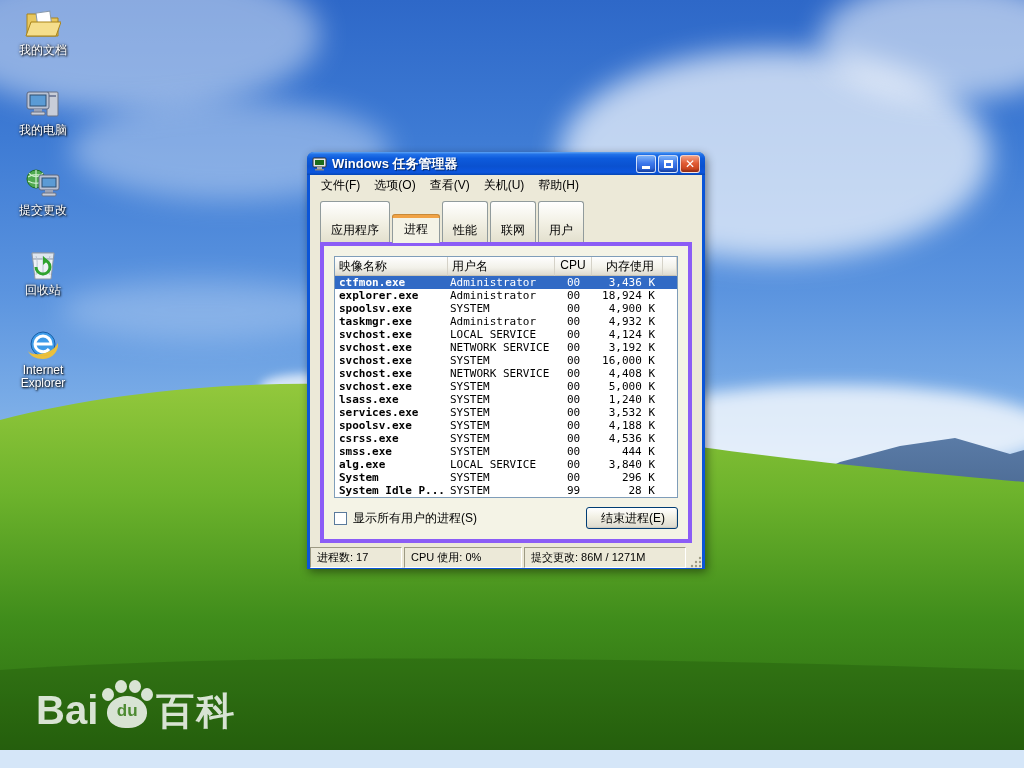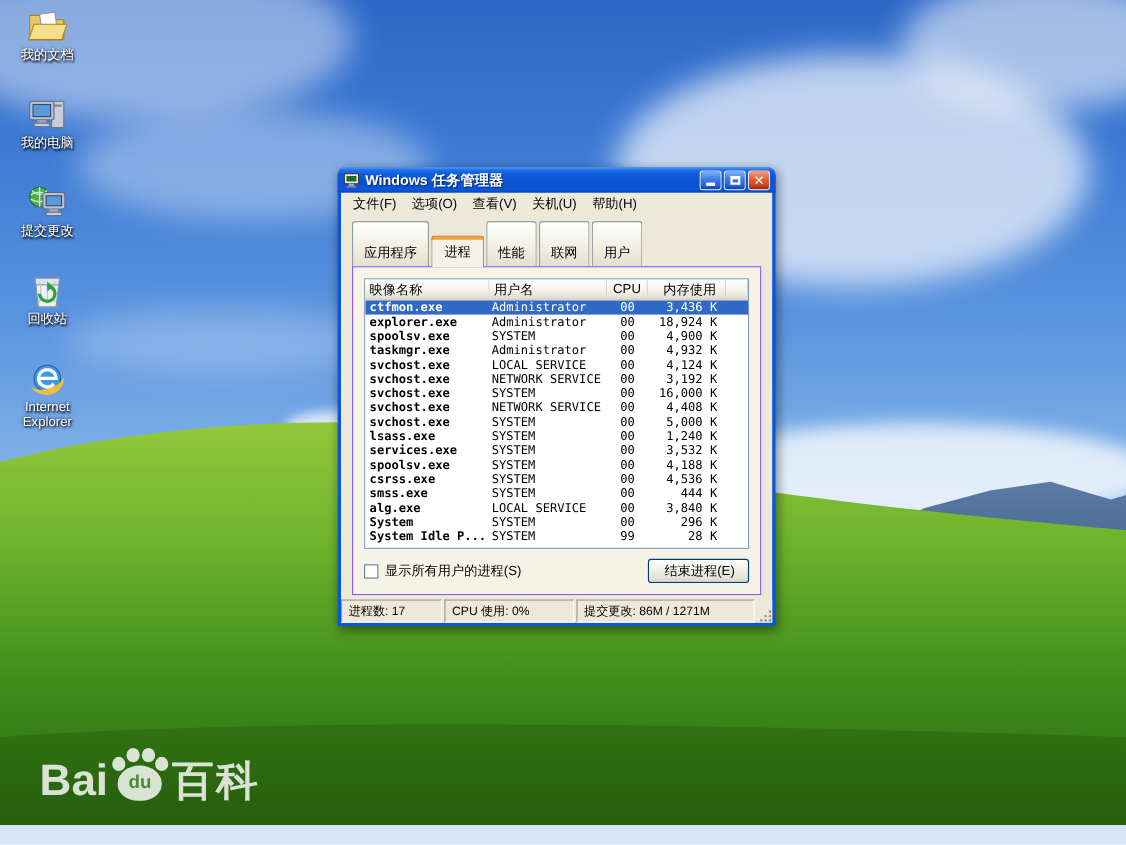--- a/index.html
+++ b/index.html
@@ -63,21 +63,21 @@
   .menu-item { padding:2px 7px; cursor:default; color:#000; }
 
   .tabstrip { display:flex; margin:5px 10px 0 10px; position:relative; z-index:2; align-items:flex-end; }
   .tab { position:relative; font-size:12px; padding:20px 10px 3px 10px; margin-right:2px;
     border:1px solid #919B9C; border-bottom:none; border-radius:3px 3px 0 0;
     background:linear-gradient(180deg,#FFFFFF 0%,#F1EFE2 55%,#E3E0CE 100%); cursor:pointer; }
   .tab.active { background:#F4F3E6; padding:5px 11px 5px 11px; margin-bottom:-1px; z-index:3; }
   .tab.active::before { content:""; position:absolute; left:-1px; right:-1px; top:-2px; height:3px;
     background:#F0A245; border-radius:3px 3px 0 0; border:1px solid #C88A38; border-bottom:none; }
 
-  .tabpage { flex:1; margin:0 10px; border:1px solid #8b5cf6; background:#F4F3E6;
+  .tabpage { flex:1; margin:0 10px; border:4px solid #8b5cf6; background:#F4F3E6;
     padding:10px; display:flex; flex-direction:column; position:relative; z-index:1; }
 
   .listbox { flex:1; border:1px solid #7F9DB9; background:#fff; display:flex; flex-direction:column; overflow:hidden; }
   .lheader { display:flex; flex:0 0 18px; font-size:12px; cursor:pointer; }
   .hcell { background:linear-gradient(180deg,#FEFEFE 0%,#F2F1E9 60%,#DDDAD0 100%);
     border-right:1px solid #D5D2C8; border-bottom:1px solid #C9C5B6; padding:1px 4px 0 4px; white-space:nowrap; overflow:hidden; }
   .col-name { width:113px; } .col-user { width:107px; }
   .col-cpu  { width:37px; text-align:center; }
   .col-mem  { width:71px; text-align:right; padding-right:8px; }
   .col-fill { flex:1; }

